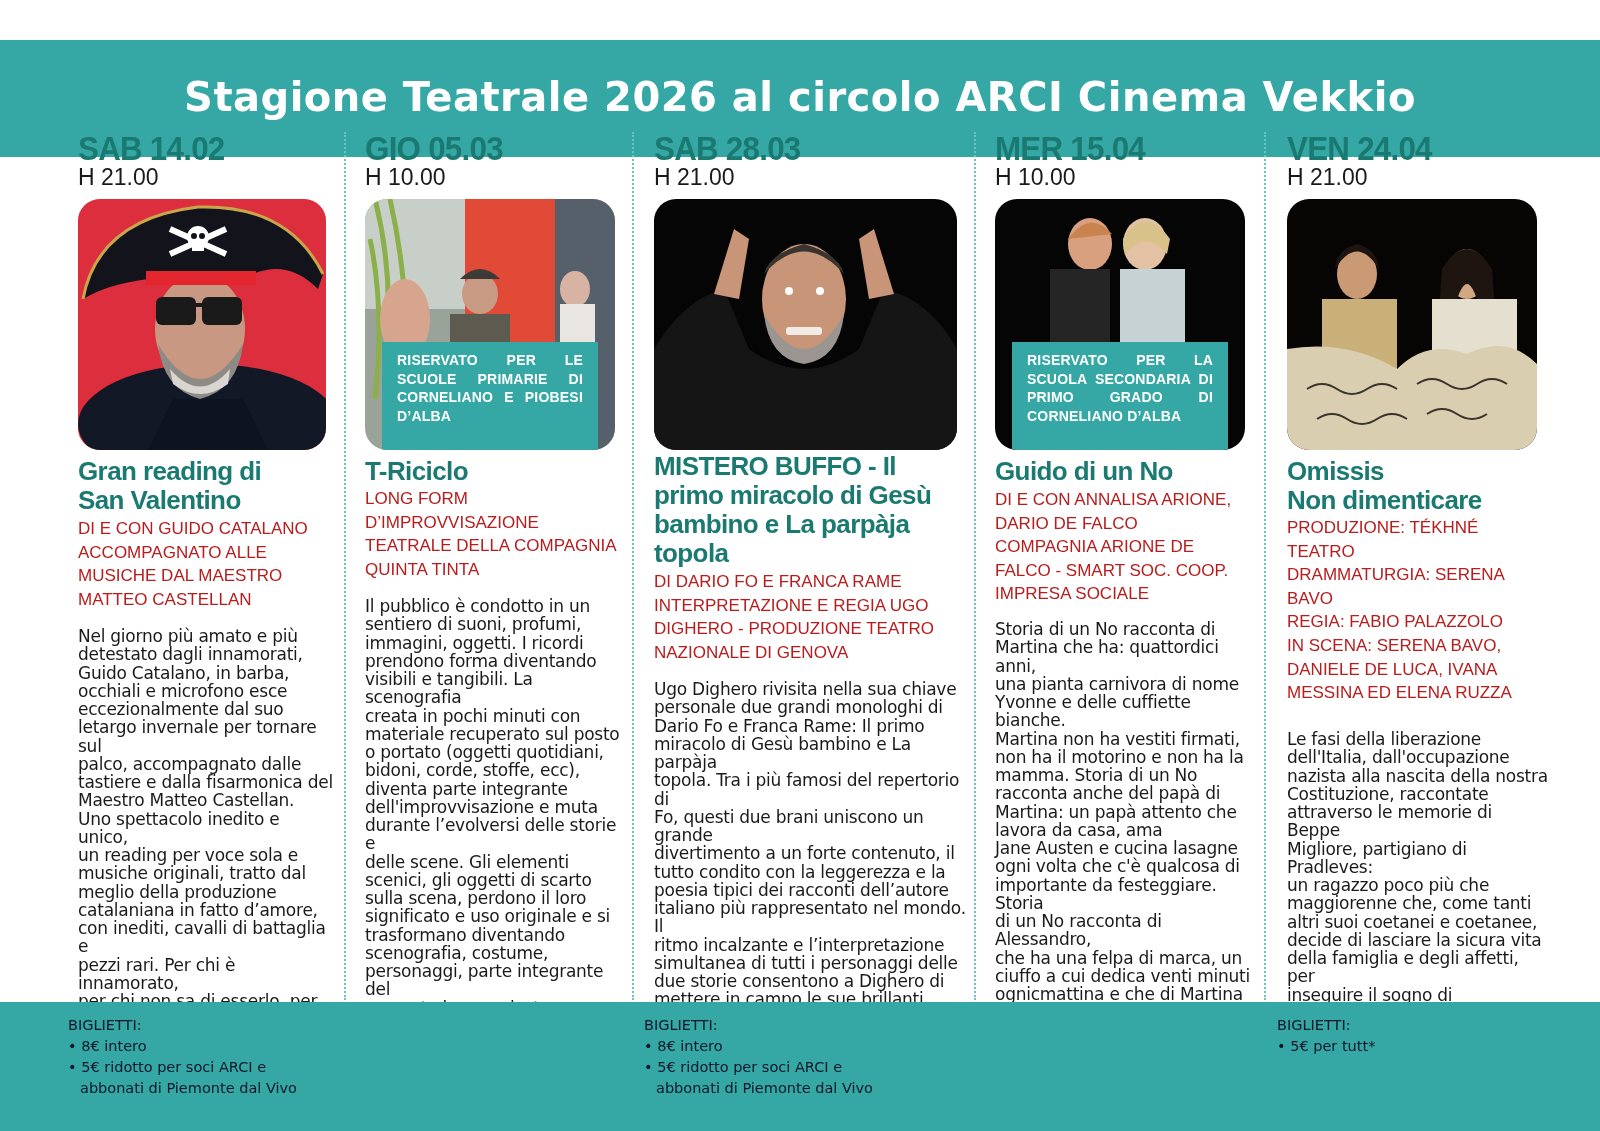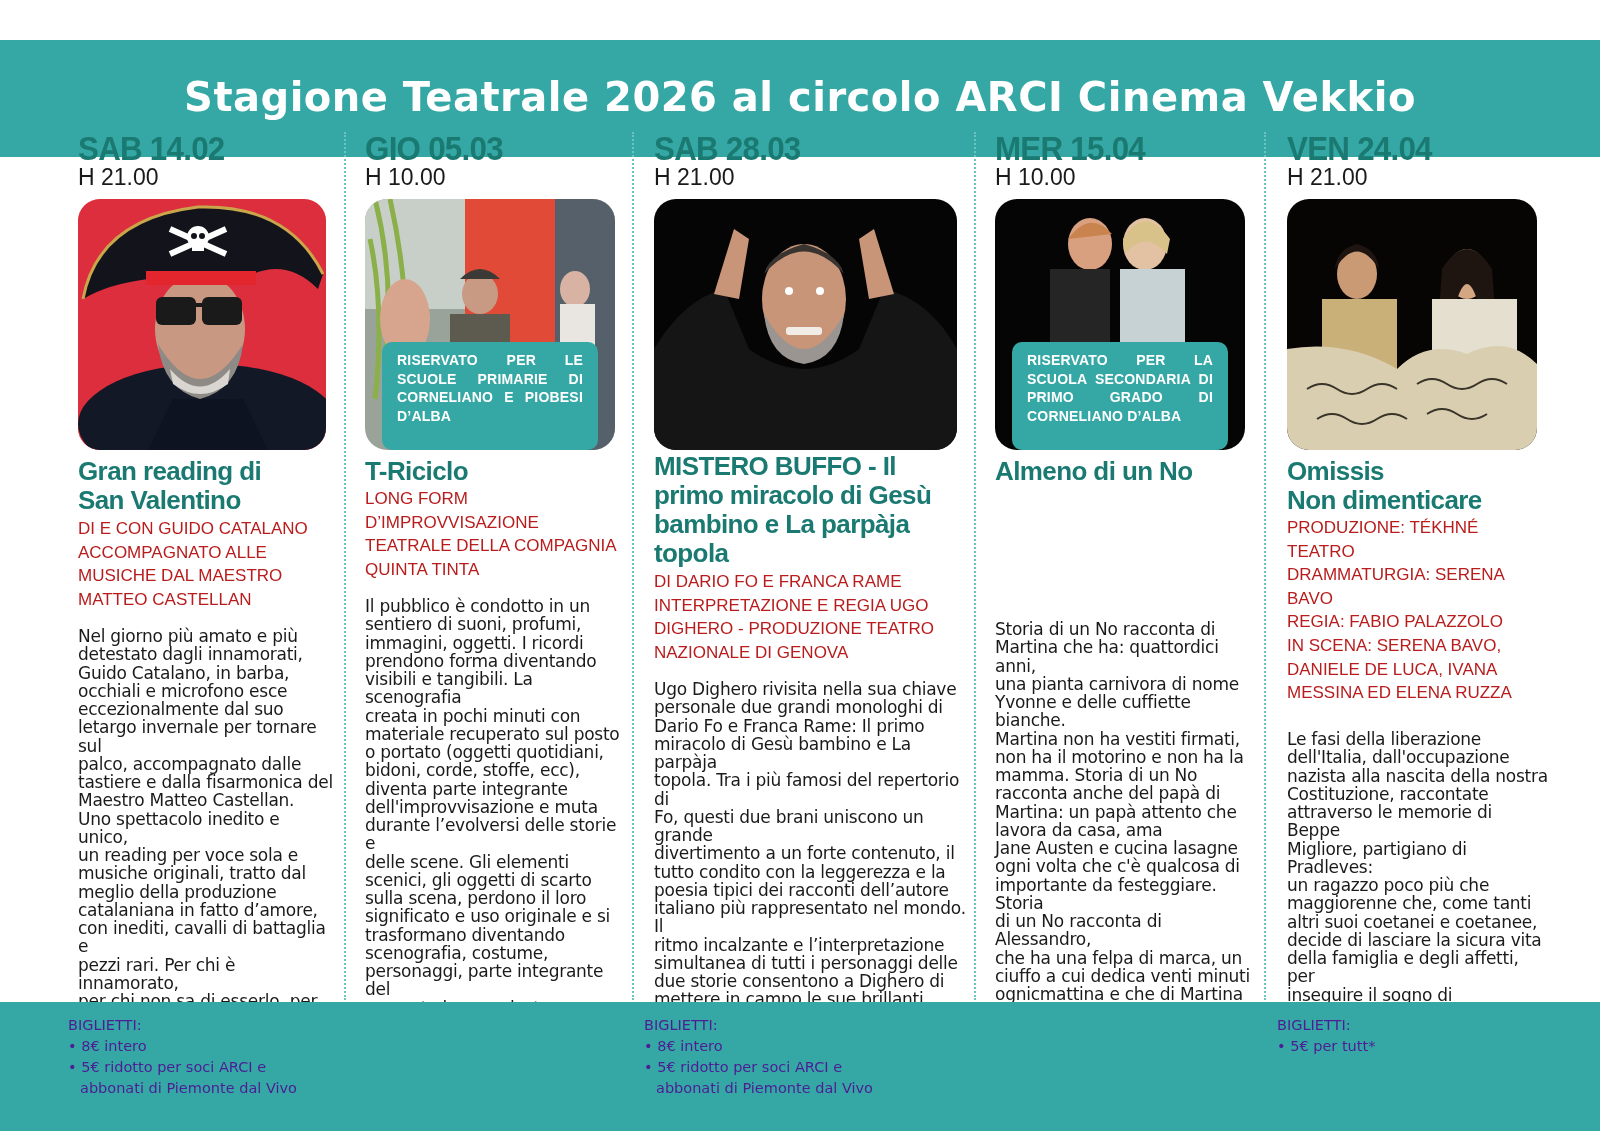--- a/index.html
+++ b/index.html
@@ -35,21 +35,21 @@
     font-family: "Liberation Sans", sans-serif; font-size: 23px; color: #1a1a1a;
     line-height: 20px;
   }
   .photo {
     position: absolute; top: 82px; left: 0; height: 251px;
     border-radius: 22px; overflow: hidden;
   }
   .photo svg { display: block; width: 100%; height: 100%; }
   .reserved {
     position: absolute; left: 17px; right: 17px; bottom: 0; height: 108px;
-    background: #35a8a5; border-radius: 10px;
+    background: #35a8a5; border-radius: 0;
     padding: 9px 15px 0 15px;
     font-family: "Liberation Sans", sans-serif; font-weight: bold;
     font-size: 14px; line-height: 18.5px; color: #ffffff;
     text-align: justify; text-align-last: left; letter-spacing: 0.2px;
   }
   .title {
     position: absolute; left: 0;
     font-family: "Liberation Sans", sans-serif; font-weight: bold;
     font-size: 26px; line-height: 29px; color: #1a7a72; letter-spacing: -0.6px;
   }
@@ -60,21 +60,21 @@
   }
   .desc {
     position: absolute; left: 0;
     font-family: "DejaVu Sans", sans-serif; font-size: 17px;
     line-height: 18.25px; color: #1a1a1a; letter-spacing: -0.25px;
     white-space: pre-line;
   }
 
   .footer {
     position: absolute; left: 0; top: 1002px; width: 1600px; height: 129px;
-    background: #35a8a5; color: #4c1d95;
+    background: #35a8a5; color: #0f172a;
   }
   .tickets { position: absolute; top: 13px; font-family: "DejaVu Sans", sans-serif; font-size: 14.5px; line-height: 21px; }
   .tickets .lbl { display: block; }
   .tickets ul { list-style: none; }
   .tickets li { padding-left: 12px; text-indent: -12px; width: 250px; }
   .tickets li::before { content: "• "; }
 </style>
 </head>
 <body>
 
@@ -240,21 +240,26 @@
         <rect width="250" height="251" fill="#050505"></rect>
         <ellipse cx="95" cy="45" rx="22" ry="26" fill="#d9a080"></ellipse>
         <path d="M73 40 Q95 10 117 35 Z" fill="#c9834f"></path>
         <rect x="55" y="70" width="60" height="181" fill="#252525"></rect>
         <ellipse cx="150" cy="45" rx="22" ry="26" fill="#e2c2a3"></ellipse>
         <path d="M128 40 Q150 5 175 40 L172 55 Q150 30 130 55Z" fill="#d9c28a"></path>
         <rect x="125" y="70" width="65" height="181" fill="#c7d2d4"></rect>
       </svg>
       <div class="reserved">RISERVATO PER LA SCUOLA SECONDARIA DI PRIMO GRADO DI CORNELIANO D’ALBA</div>
     </div>
-    <div class="title" style="top:340px;">Almeno di un No</div>
+    <div class="title" style="top:340px;">Guido di un No</div>
+    <div class="credits" style="top:371px;white-space:pre-line;">DI E CON ANNALISA ARIONE,
+DARIO DE FALCO
+COMPAGNIA ARIONE DE
+FALCO - SMART SOC. COOP.
+IMPRESA SOCIALE</div>
     <div class="desc" style="top:503px;width:255px;">Storia di un No racconta di
 Martina che ha: quattordici anni,
 una pianta carnivora di nome
 Yvonne e delle cuffiette bianche.
 Martina non ha vestiti firmati,
 non ha il motorino e non ha la
 mamma. Storia di un No
 racconta anche del papà di
 Martina: un papà attento che
 lavora da casa, ama

